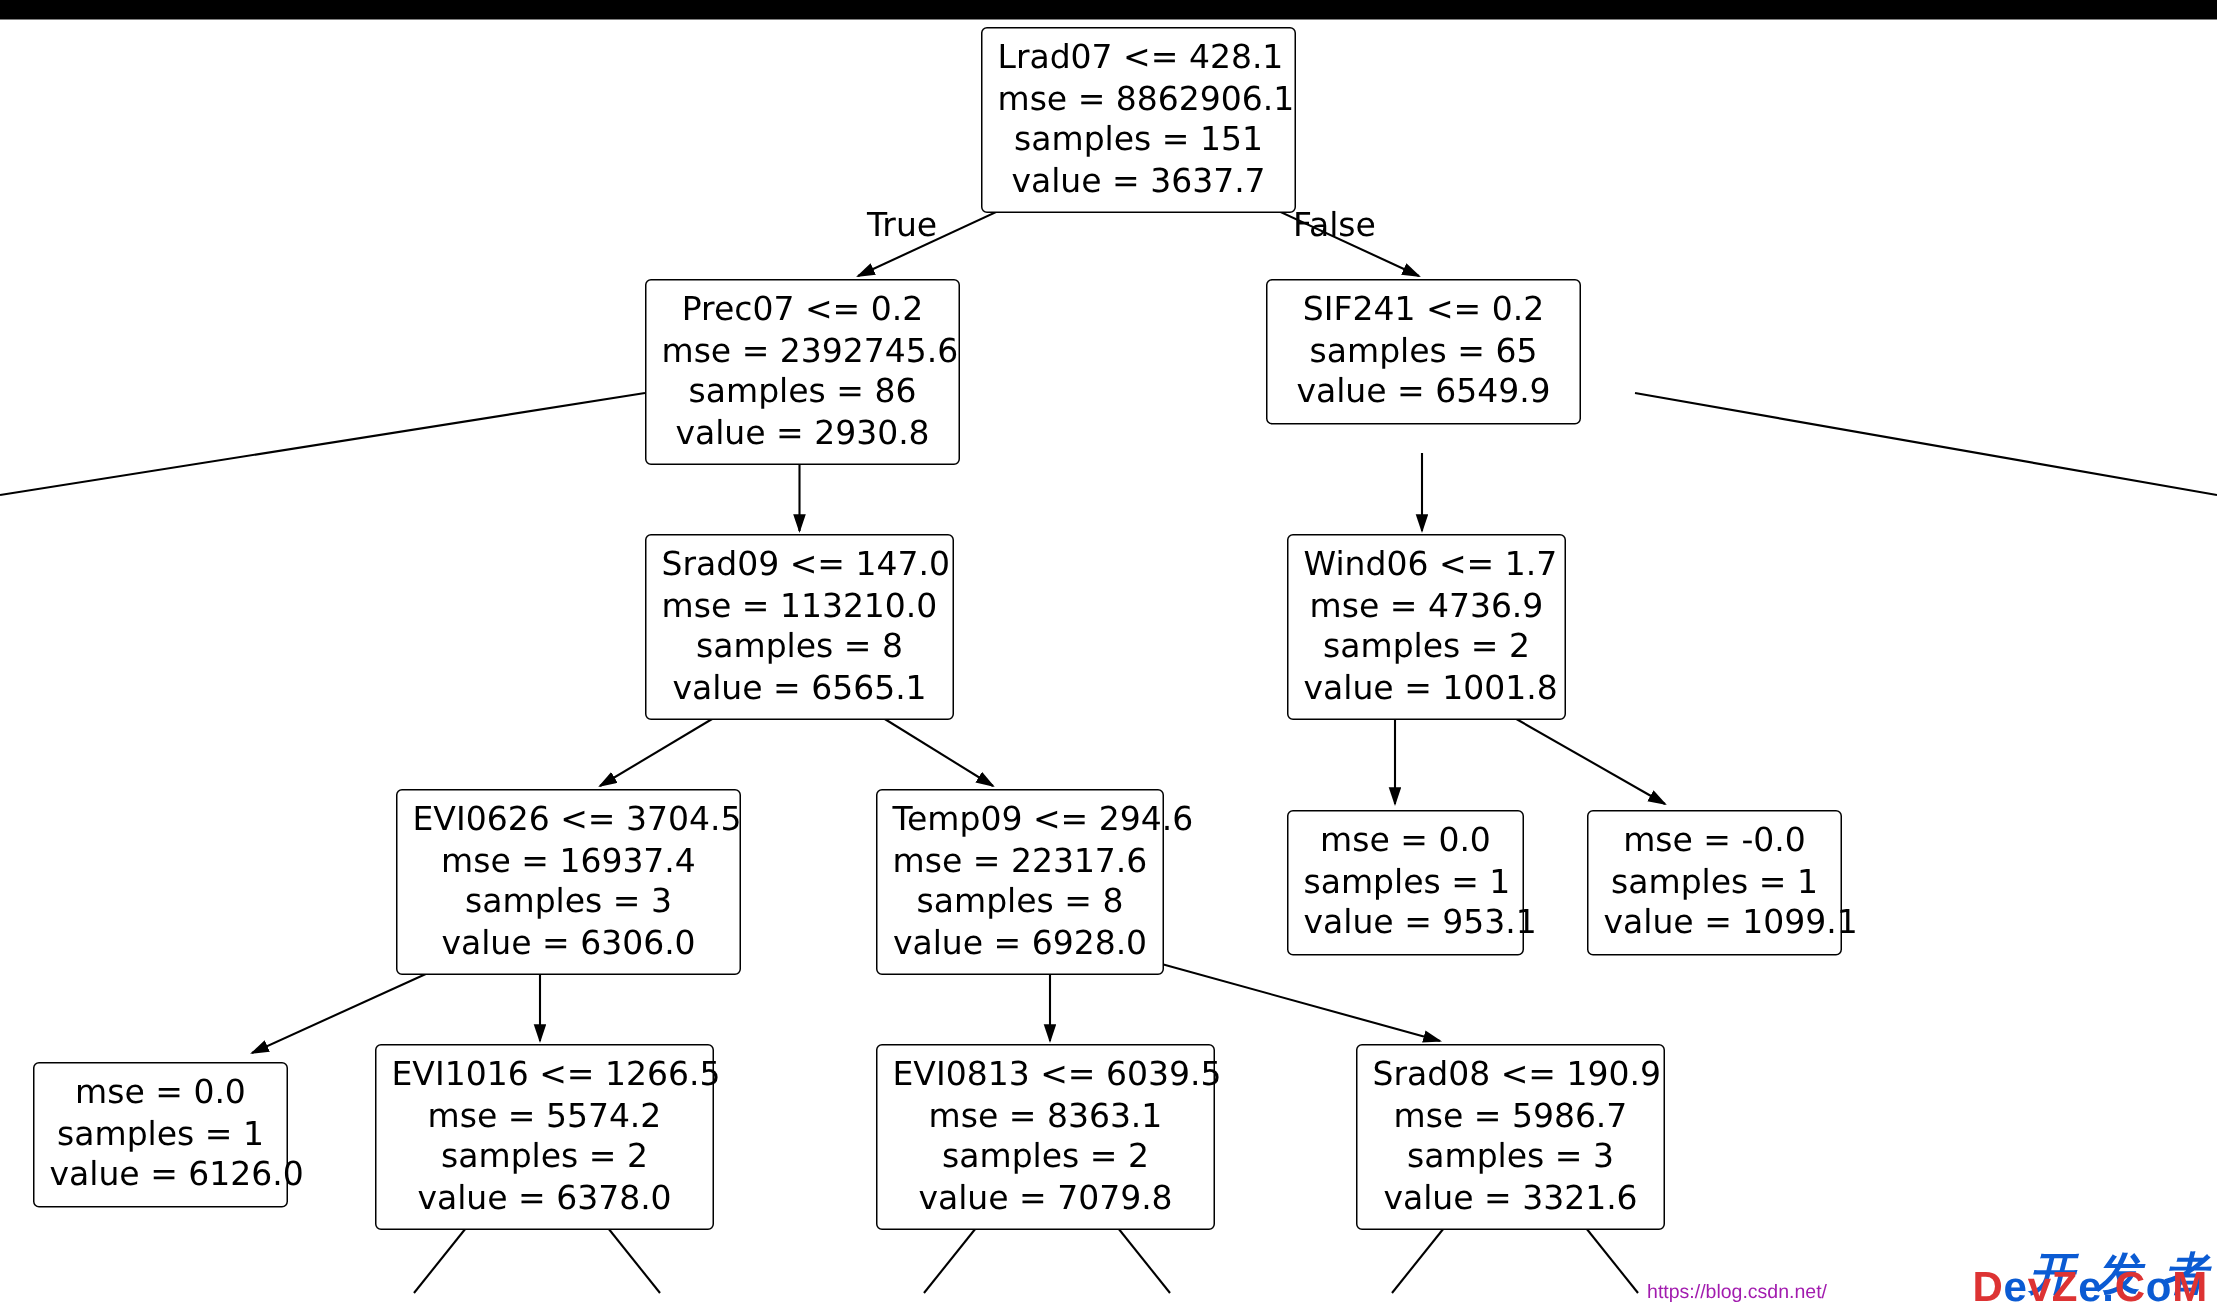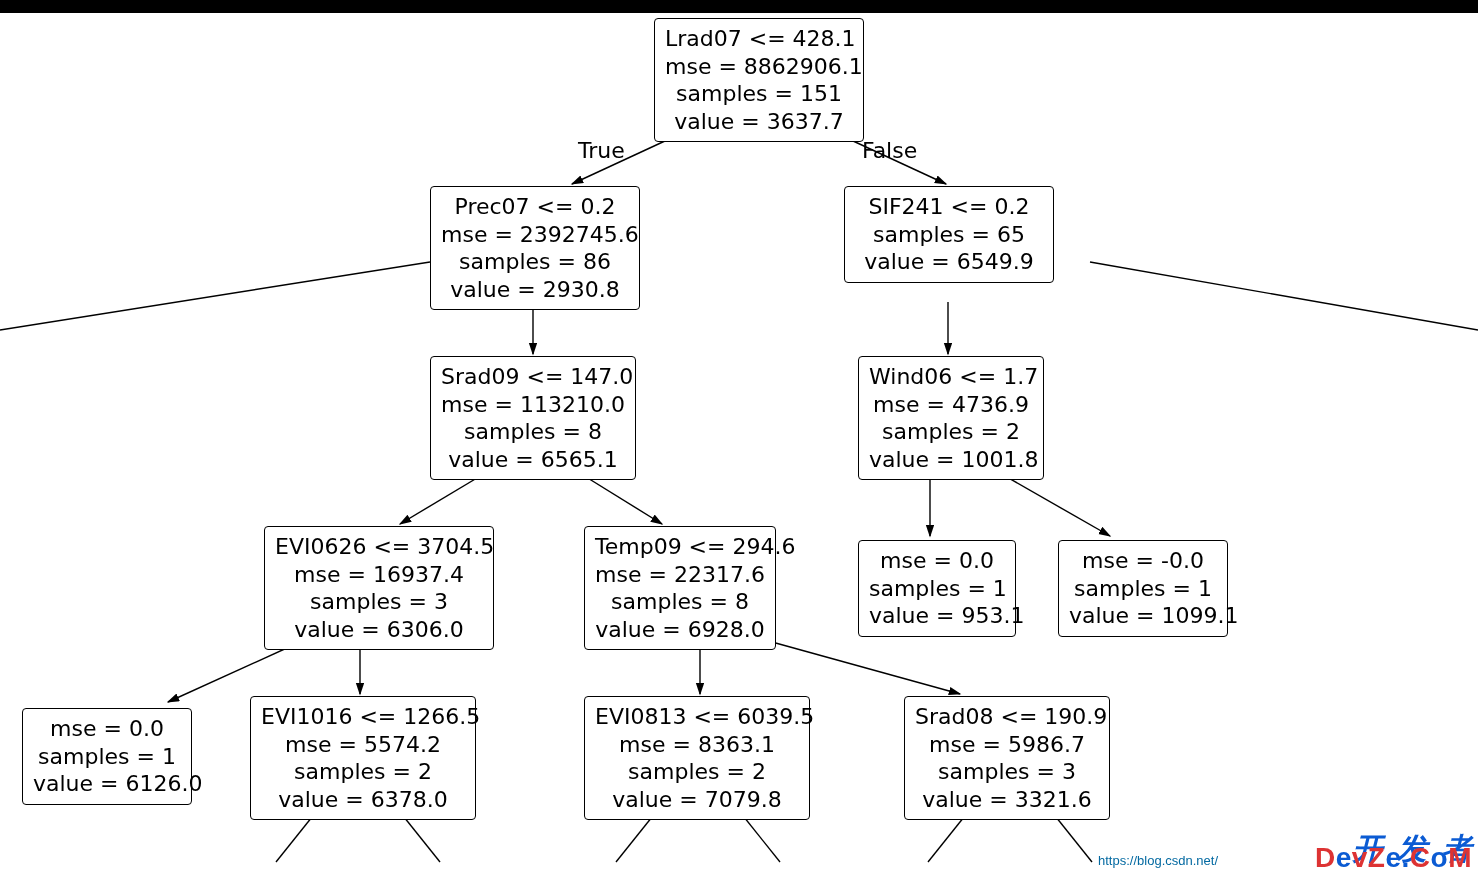--- a/index.html
+++ b/index.html
@@ -7,21 +7,21 @@
   .node{position:absolute;border:1.5px solid #000;border-radius:4px;background:#fff;text-align:center;font-size:22px;line-height:1.25;box-sizing:border-box;padding:6px 10px}
   .node span{display:block;white-space:nowrap}
   .edge-label{position:absolute;font-size:22px}
   svg{position:absolute;left:0;top:0;pointer-events:none}
   .watermark{position:absolute;right:6px;bottom:4px;font-family:"Times New Roman",serif;font-size:30px;font-weight:700;font-style:italic;letter-spacing:.5px;white-space:nowrap}
   .watermark .kai{color:#0b5bd3;margin-right:6px}
   .watermark .fa{color:#0b5bd3;margin-right:6px}
   .watermark .zhe{color:#0b5bd3}
   .watermark2{position:absolute;right:6px;bottom:-2px;font-family:Arial,sans-serif;font-size:28px;font-weight:800;letter-spacing:.5px}
   .watermark2 .d{color:#d33;} .watermark2 .e1{color:#0b5bd3}.watermark2 .v{color:#d33}.watermark2 .z{color:#d33}.watermark2 .e2{color:#0b5bd3}.watermark2 .dot{color:#0b5bd3}.watermark2 .c{color:#d33}.watermark2 .o{color:#0b5bd3}.watermark2 .m{color:#d33}
-  .csdn{position:absolute;right:260px;bottom:6px;font-size:13px;color:#0369a1;font-family:Arial,sans-serif}
+  .csdn{position:absolute;right:260px;bottom:6px;font-size:13px;color:#a21caf;font-family:Arial,sans-serif}
 </style>
 </head>
 <body>
 
 <div class="topbar"></div>
 
 <svg width="1478" height="874">
   <defs>
     <marker id="ah" markerWidth="10" markerHeight="10" refX="8" refY="3" orient="auto" markerUnits="strokeWidth">
       <path d="M0,0 L0,6 L9,3 z" fill="#000"></path>

